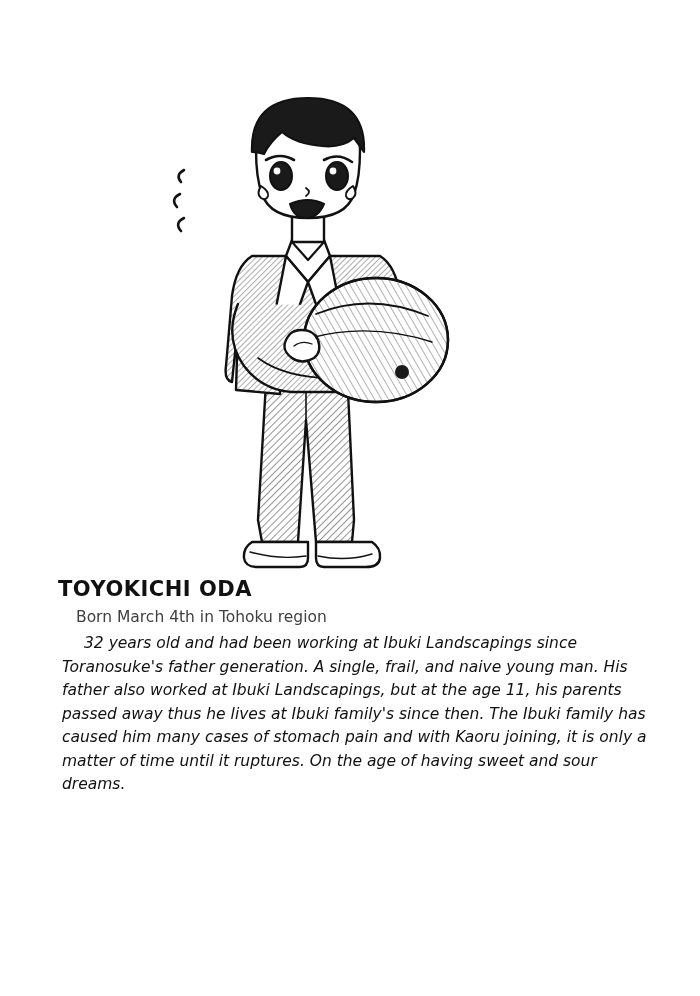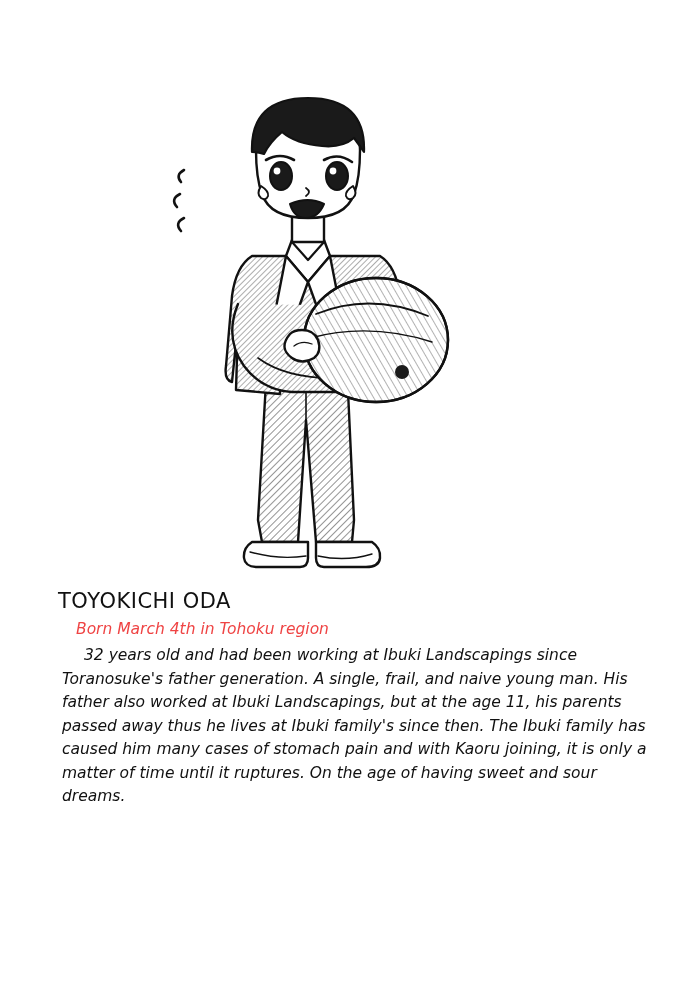--- a/index.html
+++ b/index.html
@@ -37,31 +37,30 @@
   
   .profile {
     position: absolute;
     left: 58px;
     top: 578px;
     width: 600px;
   }
   .char-name {
     font-family: "DejaVu Sans", sans-serif;
     font-size: 21px;
-    font-weight: normal;
+    font-weight: bold;
     letter-spacing: 0.5px;
     color: #111111;
-    margin: 12px 0 6px 0;
+    margin: 0 0 6px 0;
     line-height: 1.1;
   }
   .birth-line {
     font-family: "DejaVu Sans", sans-serif;
-    font-style: italic;
     font-size: 15.5px;
-    color: #ef4444;
+    color: #404040;
     margin: 0 0 4px 18px;
     line-height: 1.35;
   }
   .bio {
     font-family: "DejaVu Sans", sans-serif;
     font-style: italic;
     font-size: 15.5px;
     line-height: 1.52;
     color: #111111;
     margin: 4px;

